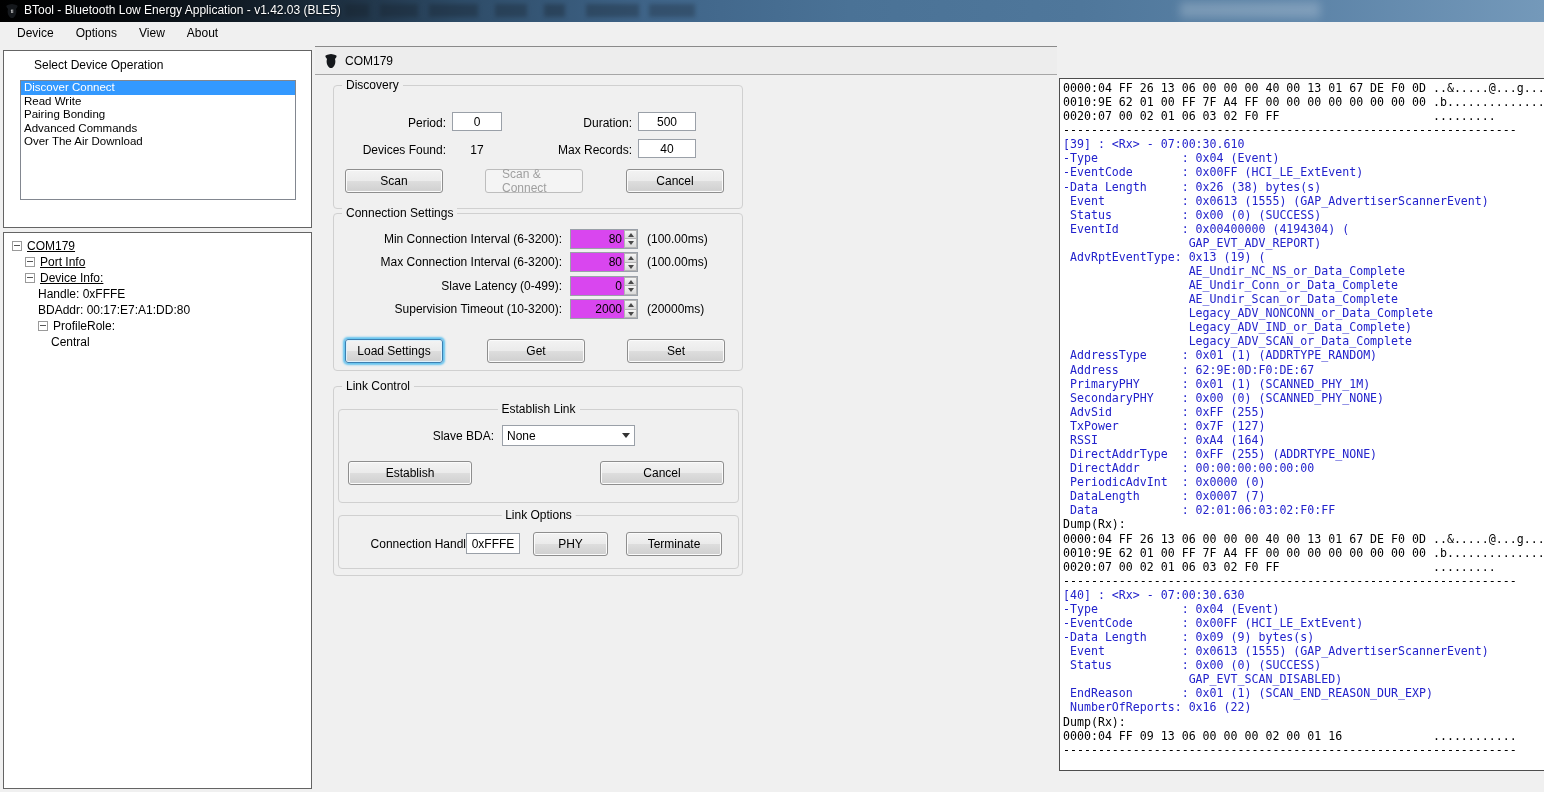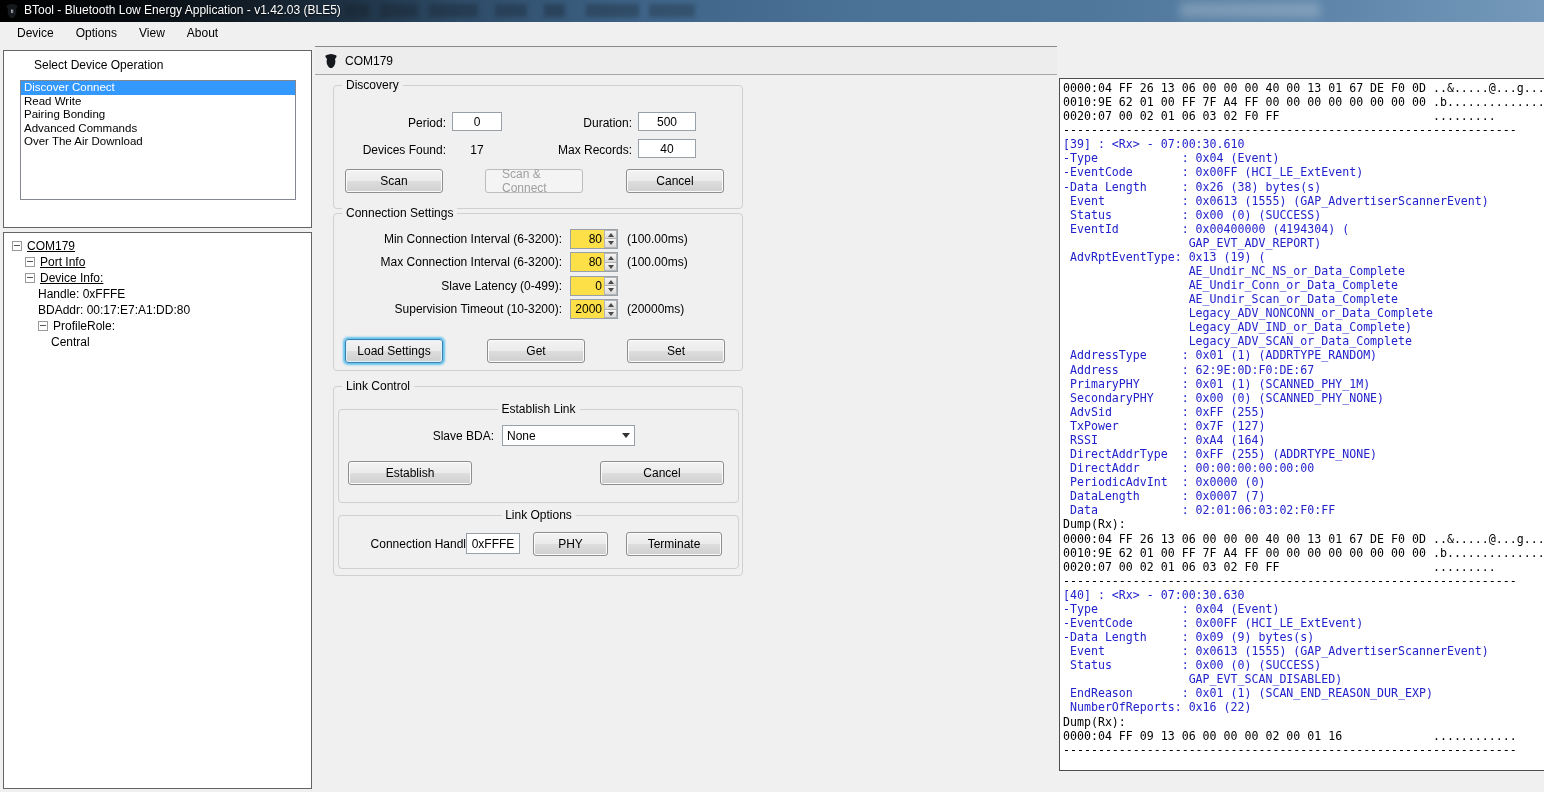--- a/index.html
+++ b/index.html
@@ -57,21 +57,21 @@
   .btn{position:absolute;display:flex;align-items:center;justify-content:center;font-size:12px;color:#000;
     border:1px solid #8e8e8e;border-radius:3px;background:linear-gradient(#f3f3f3,#ebebeb 48%,#dddddd 52%,#cfcfcf);
     box-shadow:inset 0 0 0 1px #fbfbfb;box-sizing:border-box;cursor:default;}
   .btn.disabled{color:#9f9f9f;border-color:#bdbdbd;background:#f4f4f4;box-shadow:none;padding-left:16px;}
   .btn.focusring{border-color:#3c7fb1;box-shadow:0 0 2px 2px #64c3ef,inset 0 0 0 1px #dff1fb;}
 
   
   #conn-rows{position:absolute;left:8px;top:13px;width:394px;}
   .conn-row{display:flex;align-items:center;height:23.5px;}
   .conn-label{width:220px;text-align:right;font-size:12px;color:#000;white-space:nowrap;flex:0 0 auto;}
-  .spin{margin-left:8px;width:48px;height:20px;border:1px solid #9aa0a8;background:#fde047;display:flex;box-sizing:border-box;flex:0 0 auto;}
+  .spin{margin-left:8px;width:68px;height:20px;border:1px solid #9aa0a8;background:#d946ef;display:flex;box-sizing:border-box;flex:0 0 auto;}
   .spin-val{flex:1;font-size:12px;text-align:right;line-height:18px;padding-right:2px;}
   .spin-btns{width:13px;display:flex;flex-direction:column;flex:0 0 auto;}
   .sb{flex:1;border:1px solid #b4b4b4;background:linear-gradient(#f5f5f5,#d9d9d9);position:relative;}
   .sb.dn{border-top:none;}
   .sb::after{content:"";position:absolute;left:50%;top:50%;transform:translate(-50%,-50%);}
   .sb.up::after{border-left:3px solid transparent;border-right:3px solid transparent;border-bottom:4px solid #4a4a4a;}
   .sb.dn::after{border-left:3px solid transparent;border-right:3px solid transparent;border-top:4px solid #4a4a4a;}
   .conn-suffix{margin-left:9px;font-size:12px;color:#000;white-space:nowrap;}
 
   

